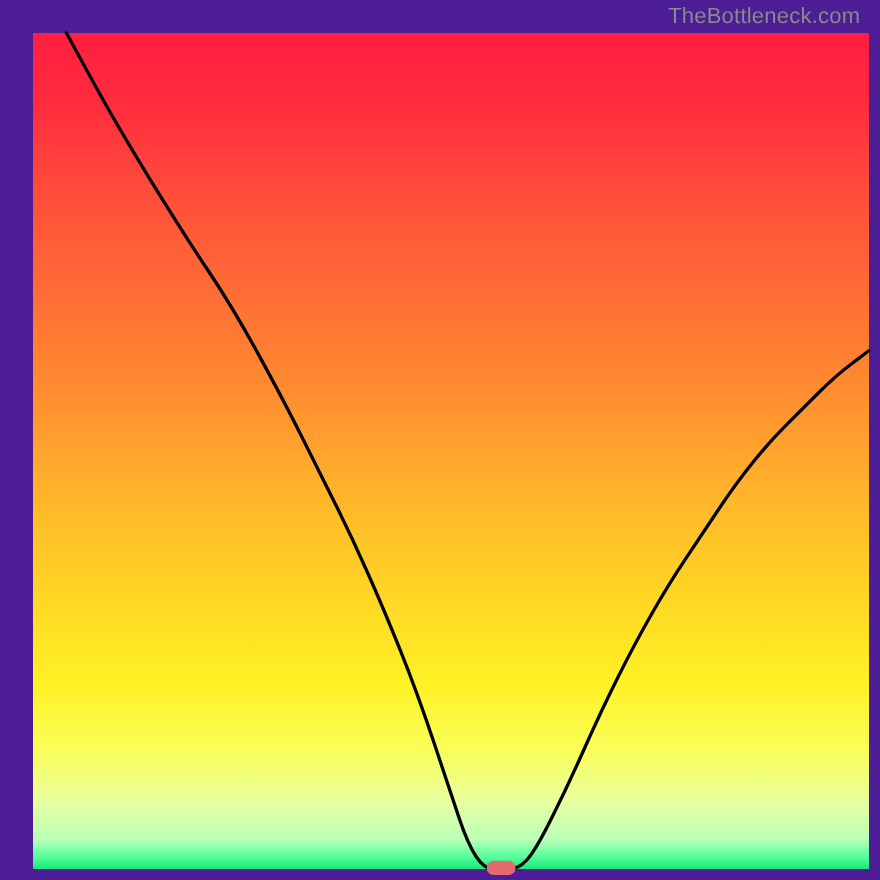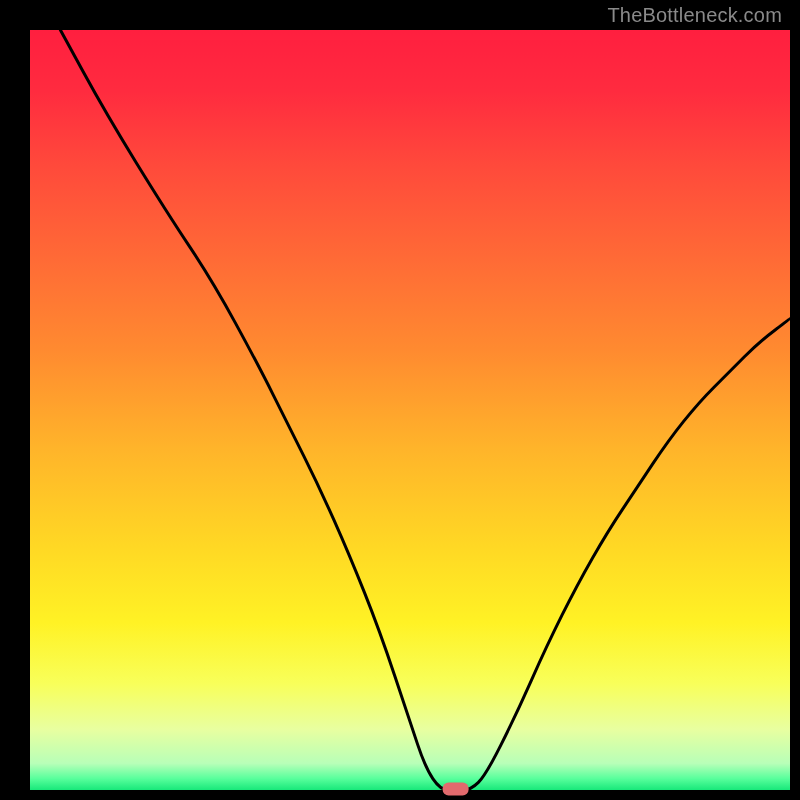--- a/index.html
+++ b/index.html
@@ -1,16 +1,16 @@
 <!DOCTYPE html>
 <html><head>
 <meta charset="utf-8">
 <style>
   body { margin: 0; padding: 0; }
-  .container { width: 800px; height: 800px; position: relative; background: #000000; }
+  .container { width: 800px; height: 800px; position: relative; background: #4c1d95; }
   .watermark { position: absolute; top: 4px; right: 18px; font-family: Arial, Helvetica, sans-serif; font-size: 20px; color: #8a8a8a; font-weight: 500; letter-spacing: 0.2px; }
   svg { display: block; }
 </style>
 </head>
 <body>
 
 <div class="container">
   <div class="watermark">TheBottleneck.com</div>
   <svg id="plot" width="800" height="800" viewBox="0 0 800 800">
     <defs>

